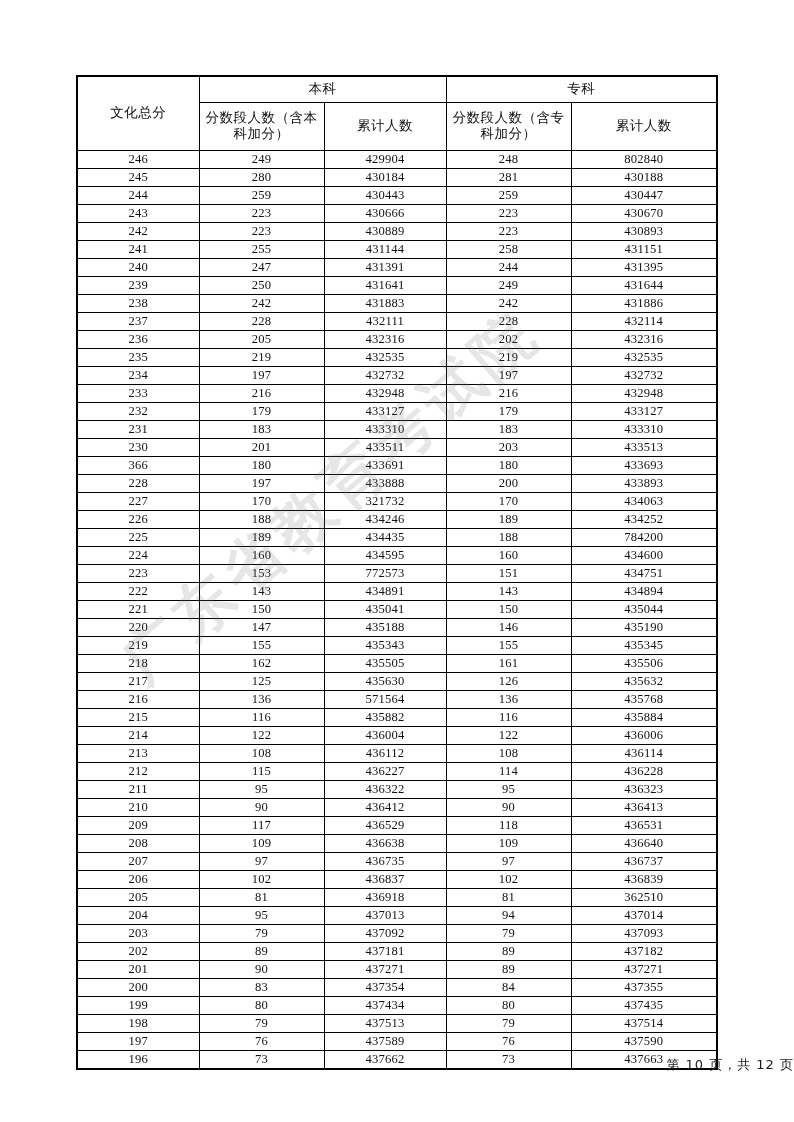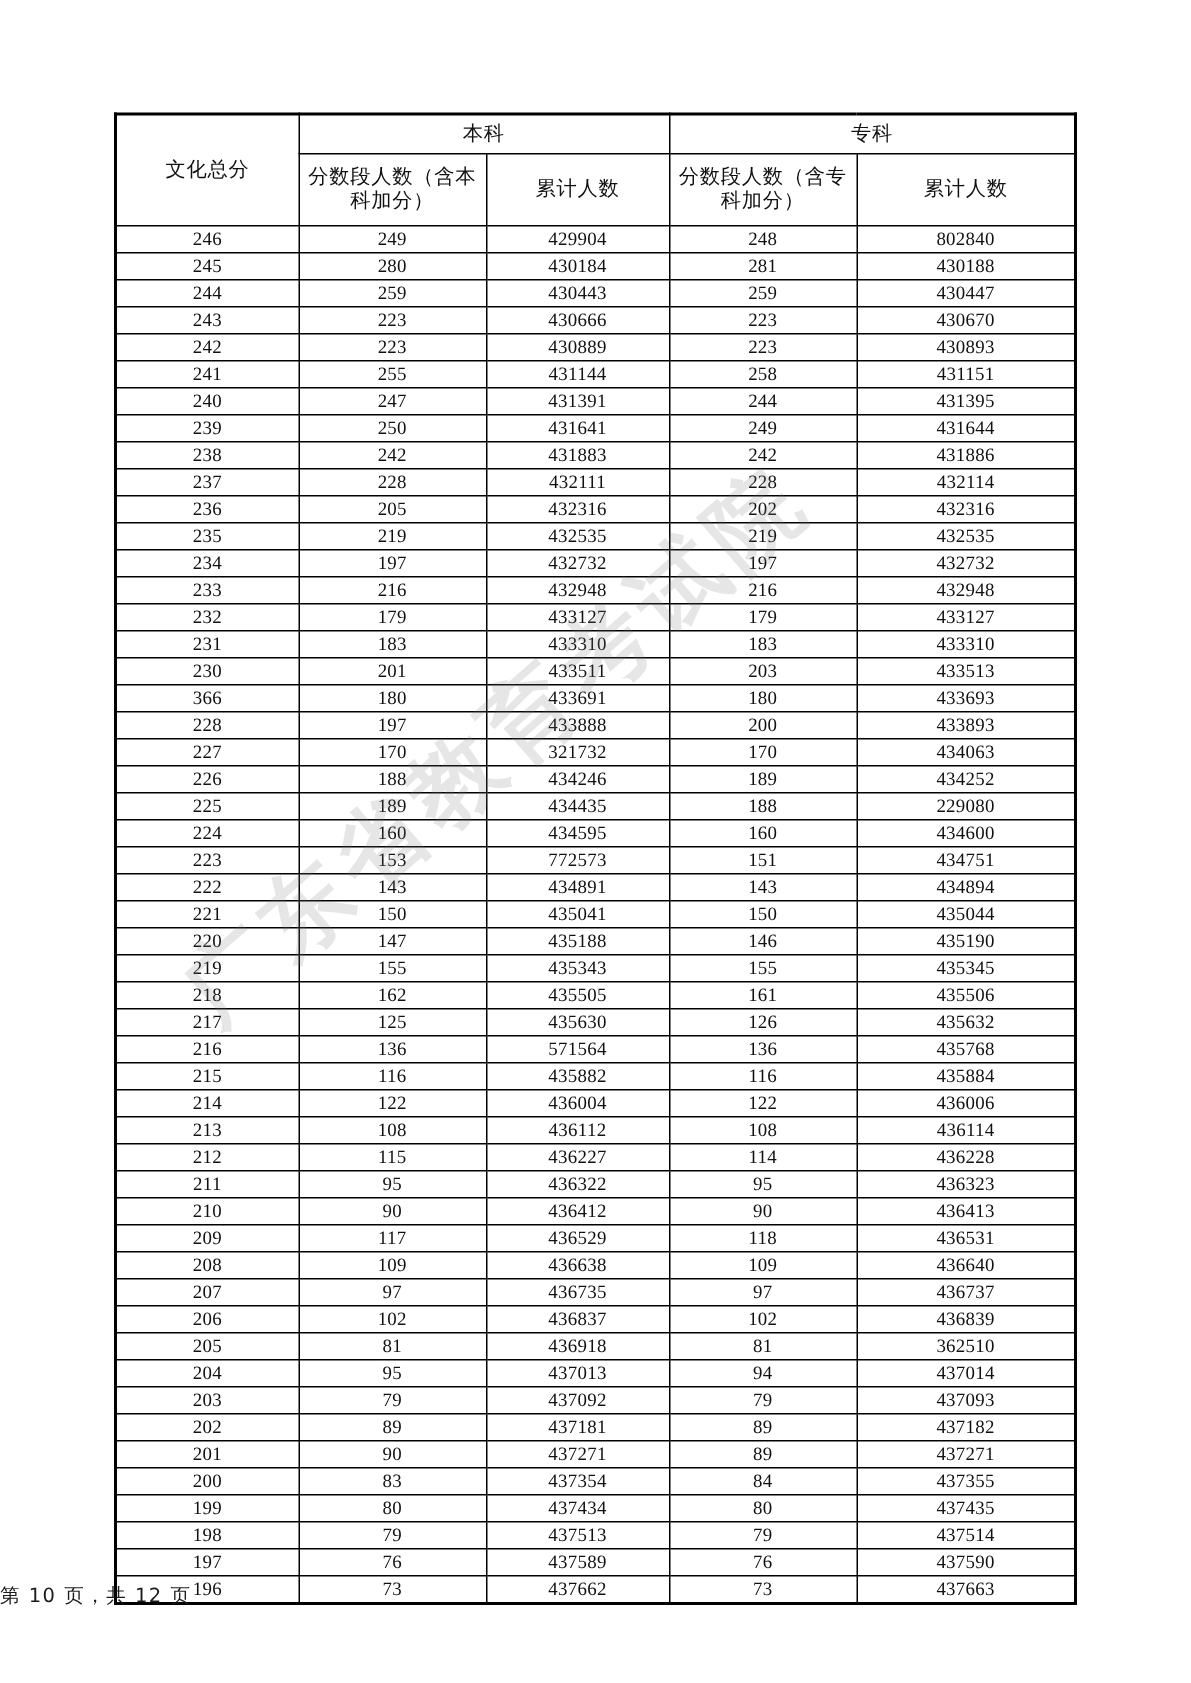--- a/index.html
+++ b/index.html
@@ -106,21 +106,21 @@
     border: 2px solid #000;
   }
   table.score-table thead th { border-width: 1.5px; }
 
   
   #footer {
     position: absolute;
     left: 0;
     top: 1055px;
     width: 794px;
-    text-align: left;
+    text-align: right;
     z-index: 2;
   }
   #footer .pager {
     font-family: "DejaVu Sans", "Liberation Sans", sans-serif;
     font-size: 13px;
     color: #1a1a1a;
     letter-spacing: 1px;
   }
 </style>
 </head>
@@ -300,21 +300,21 @@
             <td>188</td>
             <td>434246</td>
             <td>189</td>
             <td>434252</td>
           </tr>
           <tr>
             <td>225</td>
             <td>189</td>
             <td>434435</td>
             <td>188</td>
-            <td>229080</td>
+            <td>784200</td>
           </tr>
           <tr>
             <td>224</td>
             <td>160</td>
             <td>434595</td>
             <td>160</td>
             <td>434600</td>
           </tr>
           <tr>
             <td>223</td>

